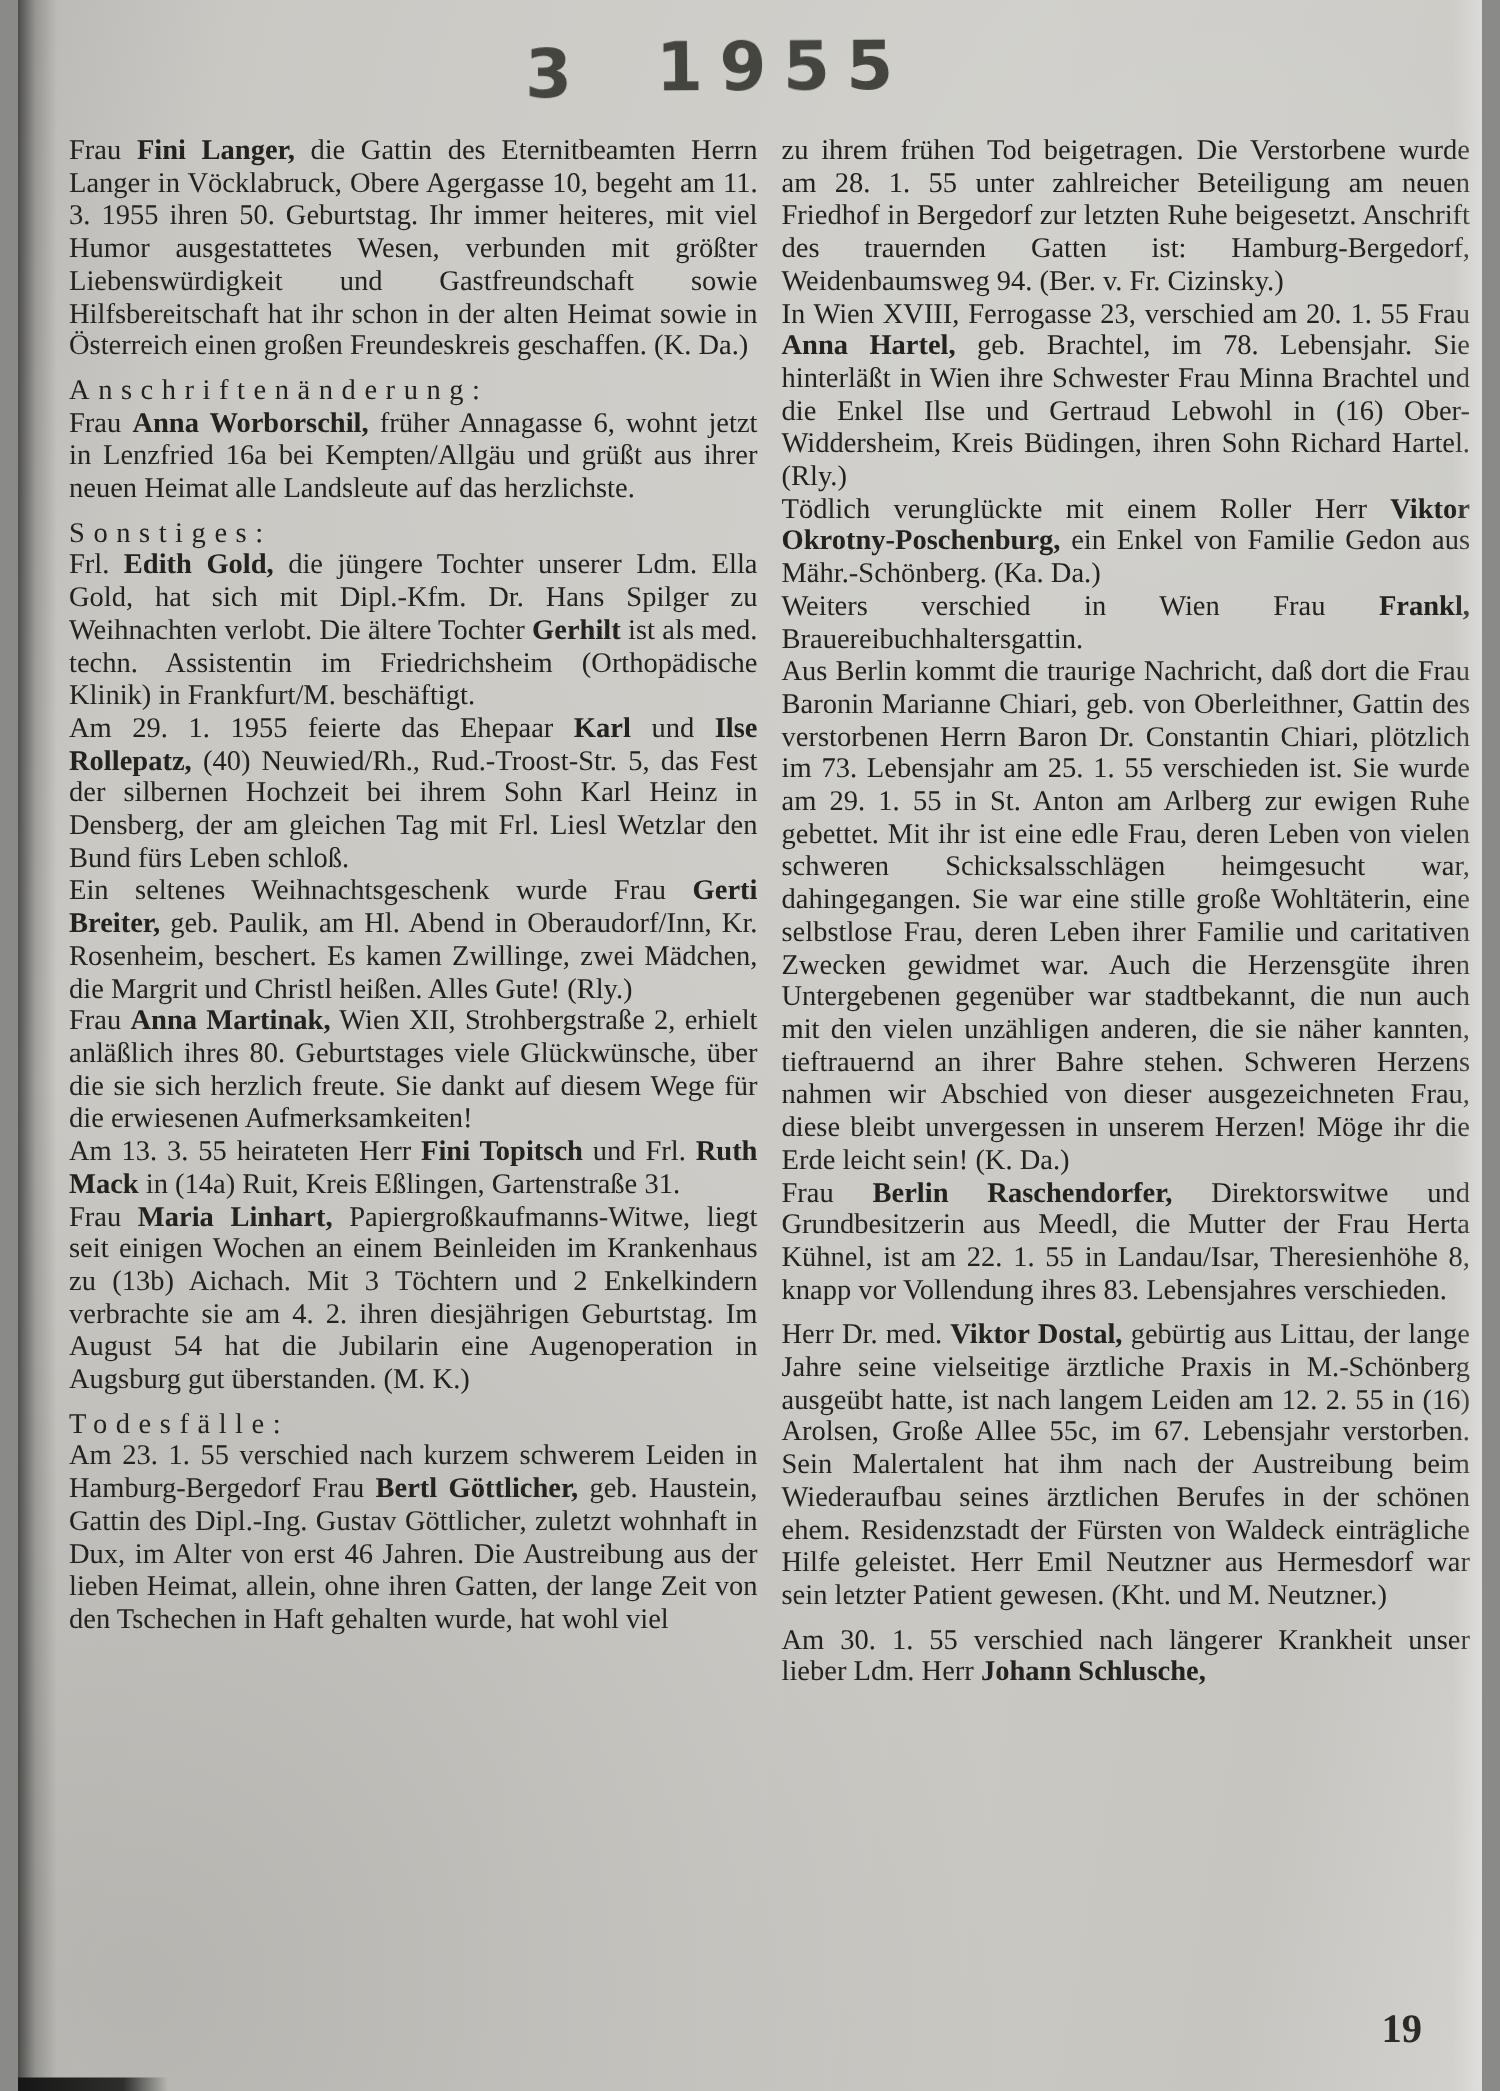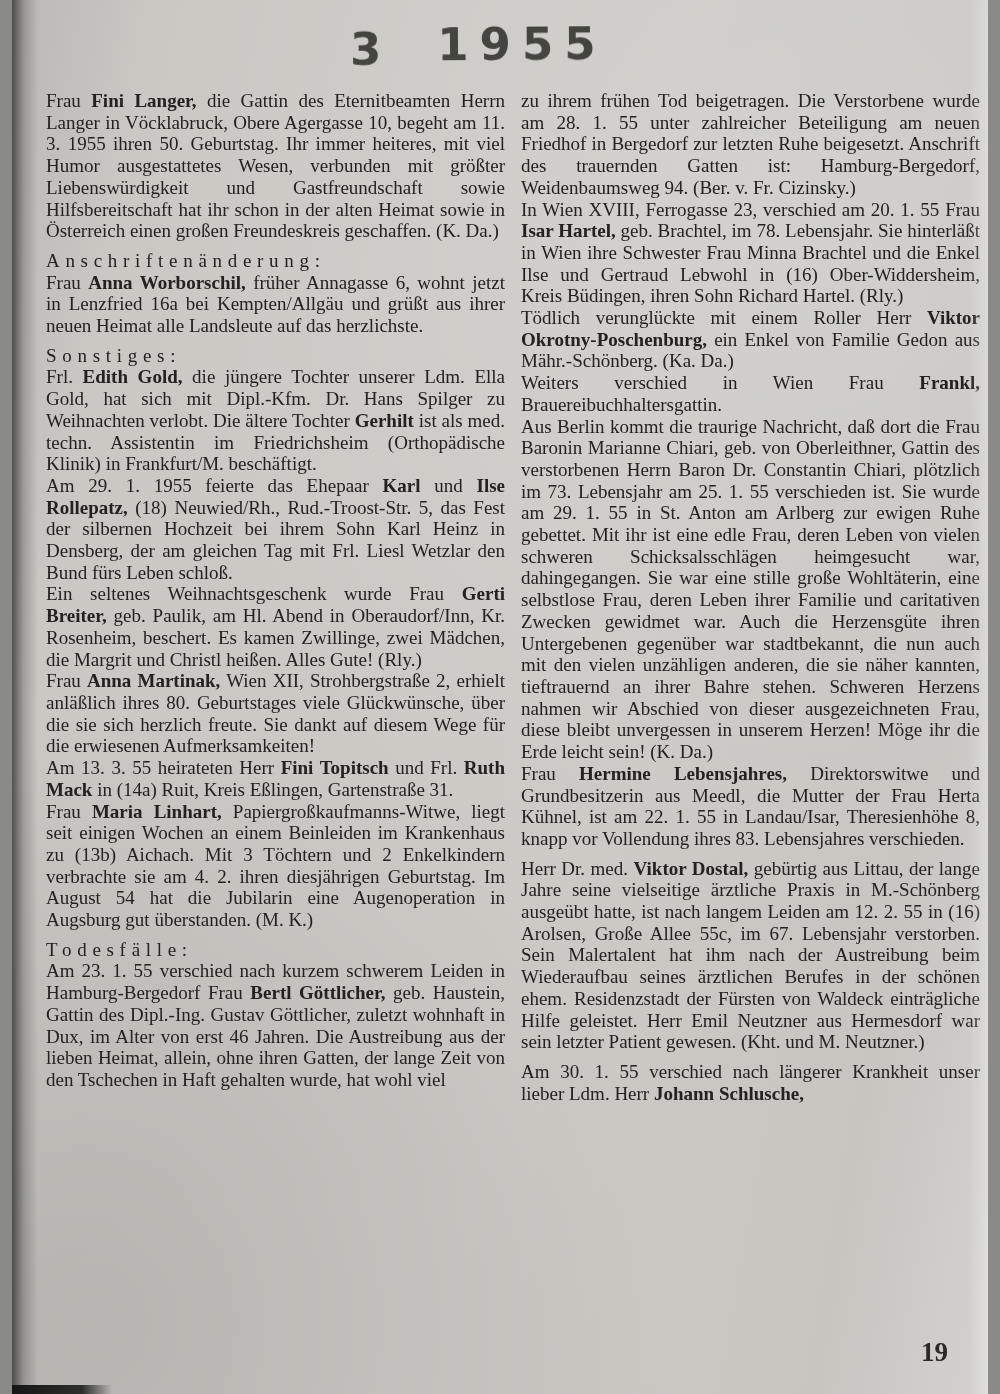--- a/index.html
+++ b/index.html
@@ -74,35 +74,35 @@
     <span class="stamp-issue">3</span><span class="stamp-year">1955</span>
   </div>
 
   <div class="columns">
     <div class="col">
         <p class="para"><span>Frau </span><span class="b">Fini Langer,</span><span> die Gattin des Eternitbeamten Herrn Langer in Vöcklabruck, Obere Agergasse 10, begeht am 11. 3. 1955 ihren 50. Geburtstag. Ihr immer heiteres, mit viel Humor ausgestattetes Wesen, verbunden mit größter Liebenswürdigkeit und Gastfreundschaft sowie Hilfsbereitschaft hat ihr schon in der alten Heimat sowie in Österreich einen großen Freundeskreis geschaffen. (K. Da.)</span></p>
         <div class="heading">Anschriftenänderung:</div>
         <p class="para"><span>Frau </span><span class="b">Anna Worborschil,</span><span> früher Annagasse 6, wohnt jetzt in Lenzfried 16a bei Kempten/Allgäu und grüßt aus ihrer neuen Heimat alle Landsleute auf das herzlichste.</span></p>
         <div class="heading">Sonstiges:</div>
         <p class="para"><span>Frl. </span><span class="b">Edith Gold,</span><span> die jüngere Tochter unserer Ldm. Ella Gold, hat sich mit Dipl.-Kfm. Dr. Hans Spilger zu Weihnachten verlobt. Die ältere Tochter </span><span class="b">Gerhilt</span><span> ist als med. techn. Assistentin im Friedrichsheim (Orthopädische Klinik) in Frankfurt/M. beschäftigt.</span></p>
-        <p class="para"><span>Am 29. 1. 1955 feierte das Ehepaar </span><span class="b">Karl</span><span> und </span><span class="b">Ilse Rollepatz,</span><span> (18) Neuwied/Rh., Rud.-Troost-Str. 5, das Fest der silbernen Hochzeit bei ihrem Sohn Karl Heinz in Densberg, der am gleichen Tag mit Frl. Liesl Wetzlar den Bund fürs Leben schloß.</span></p>
+        <p class="para"><span>Am 29. 1. 1955 feierte das Ehepaar </span><span class="b">Karl</span><span> und </span><span class="b">Ilse Rollepatz,</span><span> (40) Neuwied/Rh., Rud.-Troost-Str. 5, das Fest der silbernen Hochzeit bei ihrem Sohn Karl Heinz in Densberg, der am gleichen Tag mit Frl. Liesl Wetzlar den Bund fürs Leben schloß.</span></p>
         <p class="para"><span>Ein seltenes Weihnachtsgeschenk wurde Frau </span><span class="b">Gerti Breiter,</span><span> geb. Paulik, am Hl. Abend in Oberaudorf/Inn, Kr. Rosenheim, beschert. Es kamen Zwillinge, zwei Mädchen, die Margrit und Christl heißen. Alles Gute! (Rly.)</span></p>
         <p class="para"><span>Frau </span><span class="b">Anna Martinak,</span><span> Wien XII, Strohbergstraße 2, erhielt anläßlich ihres 80. Geburtstages viele Glückwünsche, über die sie sich herzlich freute. Sie dankt auf diesem Wege für die erwiesenen Aufmerksamkeiten!</span></p>
         <p class="para"><span>Am 13. 3. 55 heirateten Herr </span><span class="b">Fini Topitsch</span><span> und Frl. </span><span class="b">Ruth Mack</span><span> in (14a) Ruit, Kreis Eßlingen, Gartenstraße 31.</span></p>
         <p class="para"><span>Frau </span><span class="b">Maria Linhart,</span><span> Papiergroßkaufmanns-Witwe, liegt seit einigen Wochen an einem Beinleiden im Krankenhaus zu (13b) Aichach. Mit 3 Töchtern und 2 Enkelkindern verbrachte sie am 4. 2. ihren diesjährigen Geburtstag. Im August 54 hat die Jubilarin eine Augenoperation in Augsburg gut überstanden. (M. K.)</span></p>
         <div class="heading">Todesfälle:</div>
         <p class="para"><span>Am 23. 1. 55 verschied nach kurzem schwerem Leiden in Hamburg-Bergedorf Frau </span><span class="b">Bertl Göttlicher,</span><span> geb. Haustein, Gattin des Dipl.-Ing. Gustav Göttlicher, zuletzt wohnhaft in Dux, im Alter von erst 46 Jahren. Die Austreibung aus der lieben Heimat, allein, ohne ihren Gatten, der lange Zeit von den Tschechen in Haft gehalten wurde, hat wohl viel</span></p>
       </div>
     <div class="col">
         <p class="para"><span>zu ihrem frühen Tod beigetragen. Die Verstorbene wurde am 28. 1. 55 unter zahlreicher Beteiligung am neuen Friedhof in Bergedorf zur letzten Ruhe beigesetzt. Anschrift des trauernden Gatten ist: Hamburg-Bergedorf, Weidenbaumsweg 94. (Ber. v. Fr. Cizinsky.)</span></p>
-        <p class="para"><span>In Wien XVIII, Ferrogasse 23, verschied am 20. 1. 55 Frau </span><span class="b">Isar Hartel,</span><span> geb. Brachtel, im 78. Lebensjahr. Sie hinterläßt in Wien ihre Schwester Frau Minna Brachtel und die Enkel Ilse und Gertraud Lebwohl in (16) Ober-Widdersheim, Kreis Büdingen, ihren Sohn Richard Hartel. (Rly.)</span></p>
+        <p class="para"><span>In Wien XVIII, Ferrogasse 23, verschied am 20. 1. 55 Frau </span><span class="b">Anna Hartel,</span><span> geb. Brachtel, im 78. Lebensjahr. Sie hinterläßt in Wien ihre Schwester Frau Minna Brachtel und die Enkel Ilse und Gertraud Lebwohl in (16) Ober-Widdersheim, Kreis Büdingen, ihren Sohn Richard Hartel. (Rly.)</span></p>
         <p class="para"><span>Tödlich verunglückte mit einem Roller Herr </span><span class="b">Viktor Okrotny-Poschenburg,</span><span> ein Enkel von Familie Gedon aus Mähr.-Schönberg. (Ka. Da.)</span></p>
         <p class="para"><span>Weiters verschied in Wien Frau </span><span class="b">Frankl,</span><span> Brauereibuchhaltersgattin.</span></p>
         <p class="para"><span>Aus Berlin kommt die traurige Nachricht, daß dort die Frau Baronin Marianne Chiari, geb. von Oberleithner, Gattin des verstorbenen Herrn Baron Dr. Constantin Chiari, plötzlich im 73. Lebensjahr am 25. 1. 55 verschieden ist. Sie wurde am 29. 1. 55 in St. Anton am Arlberg zur ewigen Ruhe gebettet. Mit ihr ist eine edle Frau, deren Leben von vielen schweren Schicksalsschlägen heimgesucht war, dahingegangen. Sie war eine stille große Wohltäterin, eine selbstlose Frau, deren Leben ihrer Familie und caritativen Zwecken gewidmet war. Auch die Herzensgüte ihren Untergebenen gegenüber war stadtbekannt, die nun auch mit den vielen unzähligen anderen, die sie näher kannten, tieftrauernd an ihrer Bahre stehen. Schweren Herzens nahmen wir Abschied von dieser ausgezeichneten Frau, diese bleibt unvergessen in unserem Herzen! Möge ihr die Erde leicht sein! (K. Da.)</span></p>
-        <p class="para"><span>Frau </span><span class="b">Hermine Lebensjahres,</span><span> Direktorswitwe und Grundbesitzerin aus Meedl, die Mutter der Frau Herta Kühnel, ist am 22. 1. 55 in Landau/Isar, Theresienhöhe 8, knapp vor Vollendung ihres 83. Lebensjahres verschieden.</span></p>
+        <p class="para"><span>Frau </span><span class="b">Berlin Raschendorfer,</span><span> Direktorswitwe und Grundbesitzerin aus Meedl, die Mutter der Frau Herta Kühnel, ist am 22. 1. 55 in Landau/Isar, Theresienhöhe 8, knapp vor Vollendung ihres 83. Lebensjahres verschieden.</span></p>
         <p class="para gap"><span>Herr Dr. med. </span><span class="b">Viktor Dostal,</span><span> gebürtig aus Littau, der lange Jahre seine vielseitige ärztliche Praxis in M.-Schönberg ausgeübt hatte, ist nach langem Leiden am 12. 2. 55 in (16) Arolsen, Große Allee 55c, im 67. Lebensjahr verstorben. Sein Malertalent hat ihm nach der Austreibung beim Wiederaufbau seines ärztlichen Berufes in der schönen ehem. Residenzstadt der Fürsten von Waldeck einträgliche Hilfe geleistet. Herr Emil Neutzner aus Hermesdorf war sein letzter Patient gewesen. (Kht. und M. Neutzner.)</span></p>
         <p class="para gap"><span>Am 30. 1. 55 verschied nach längerer Krankheit unser lieber Ldm. Herr </span><span class="b">Johann Schlusche,</span></p>
       </div>
   </div>
 
   <div class="pagenum">19</div>
 
   <div class="gutter"></div>
   <div class="corner"></div>
   <div class="edge-right"></div>

